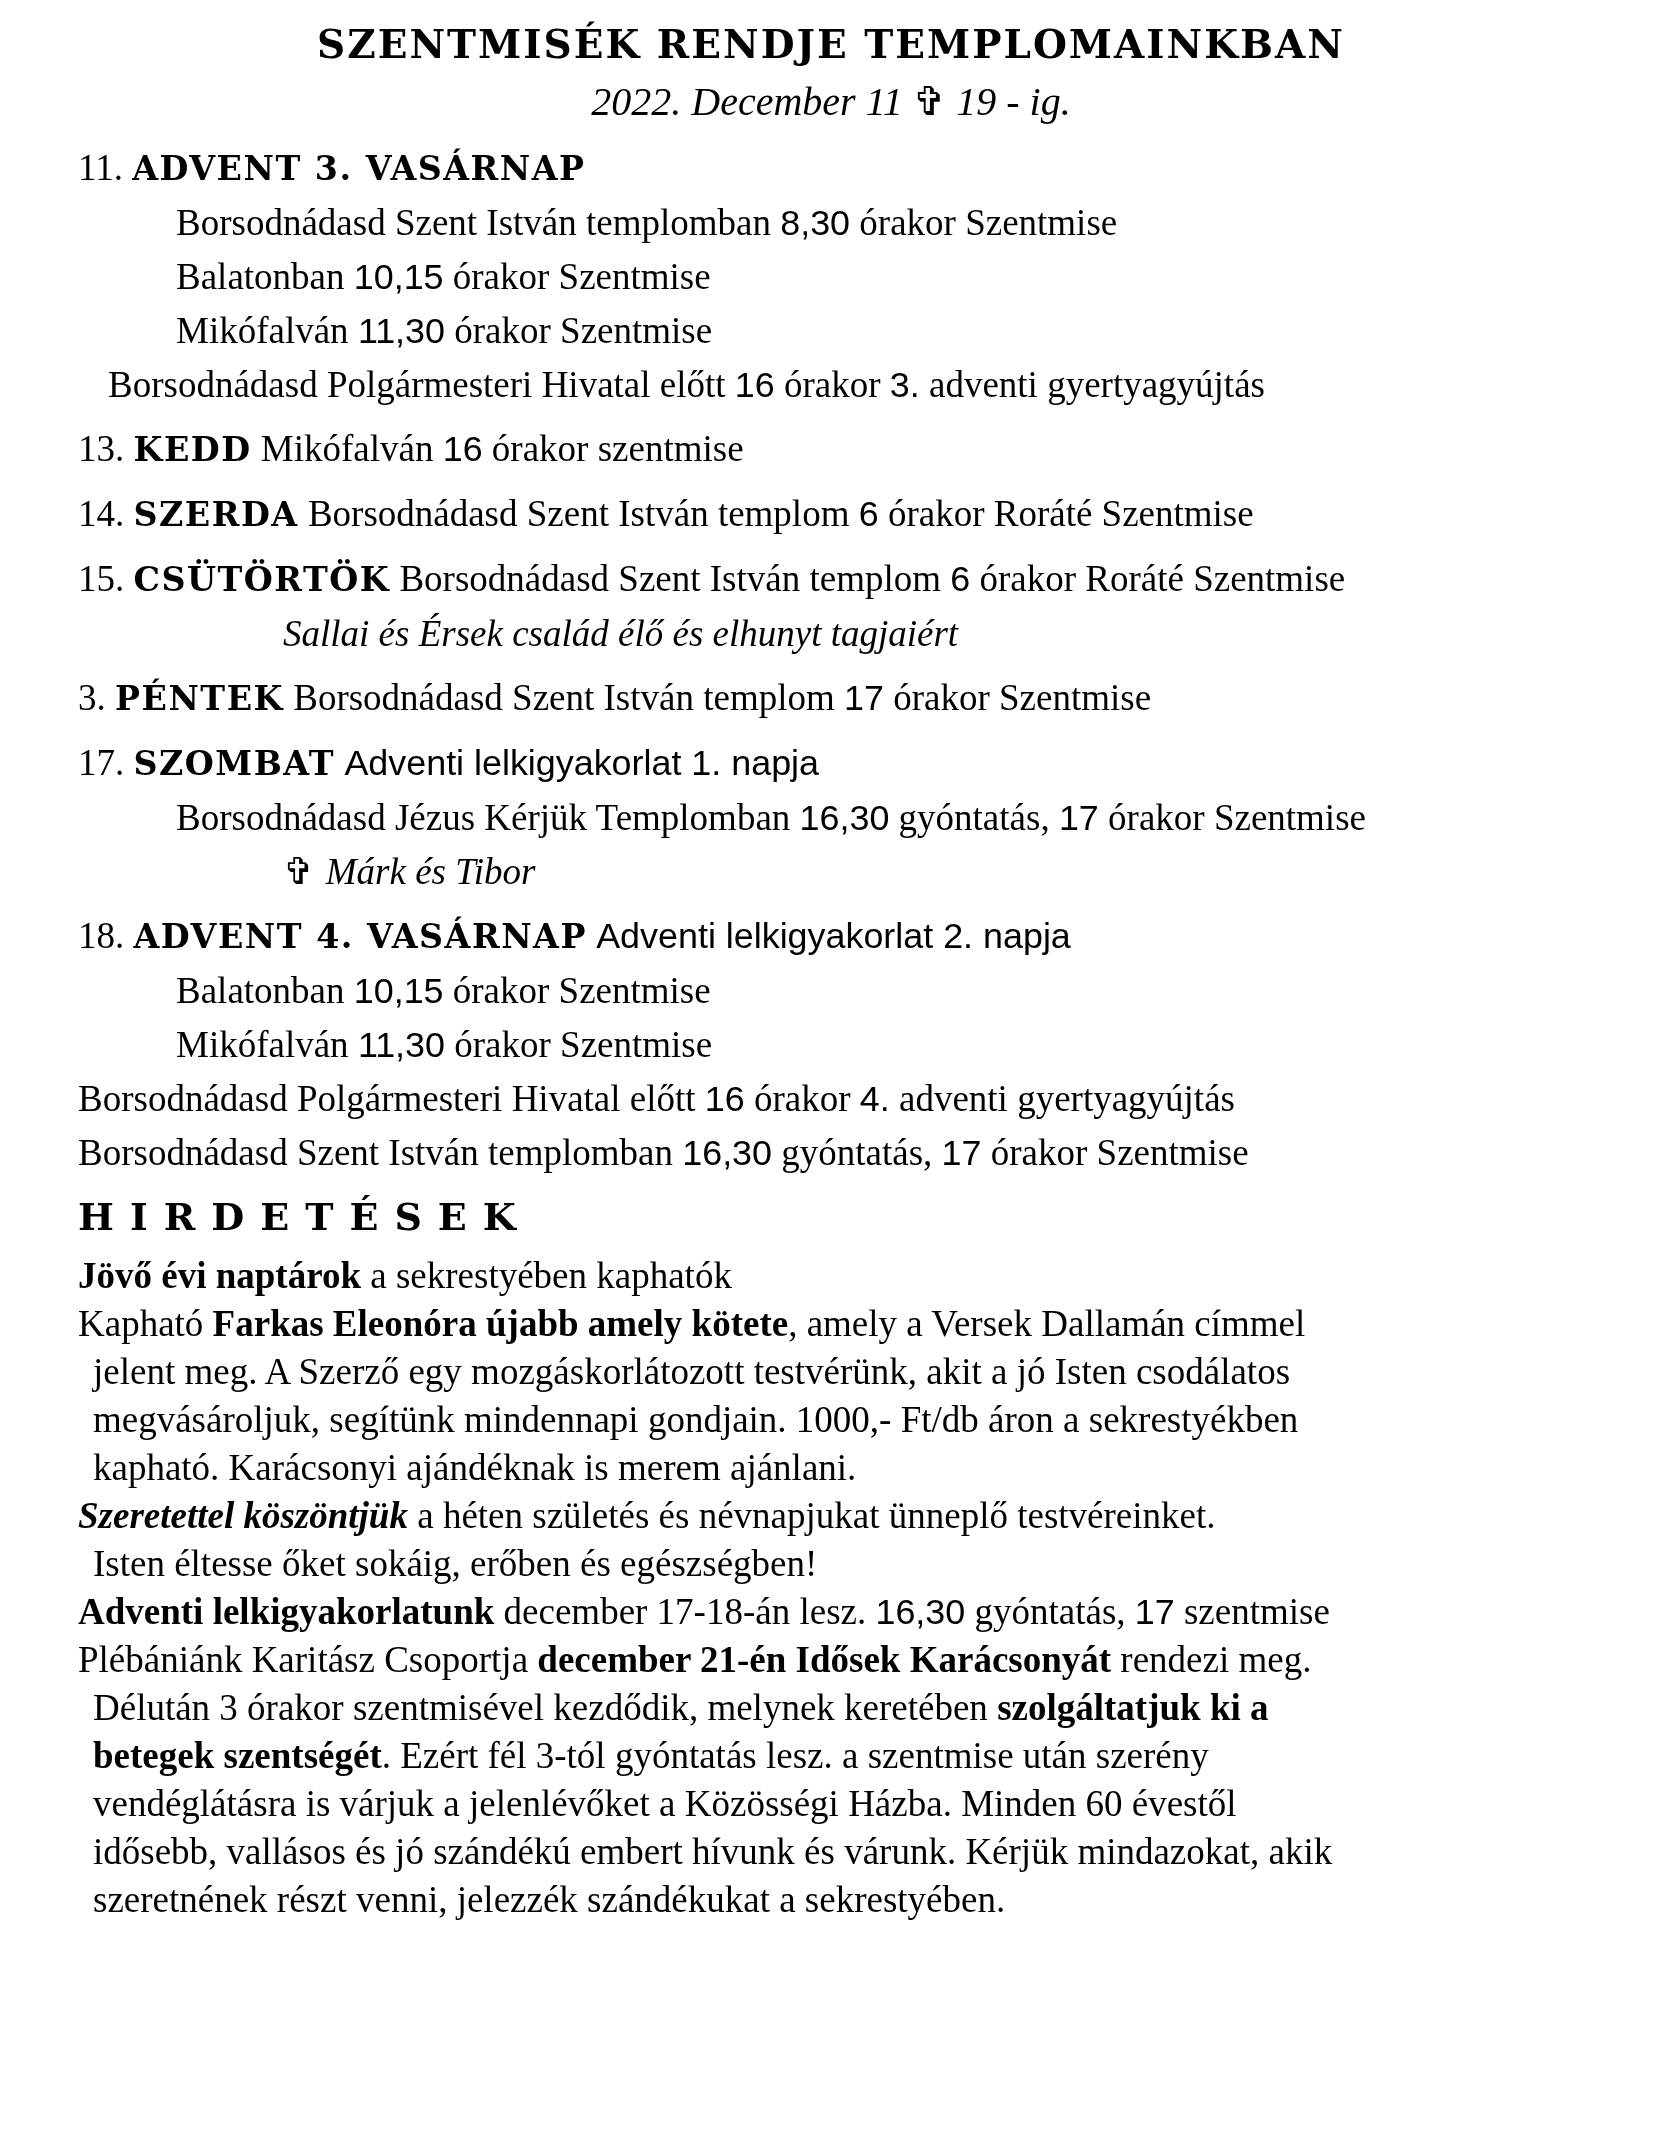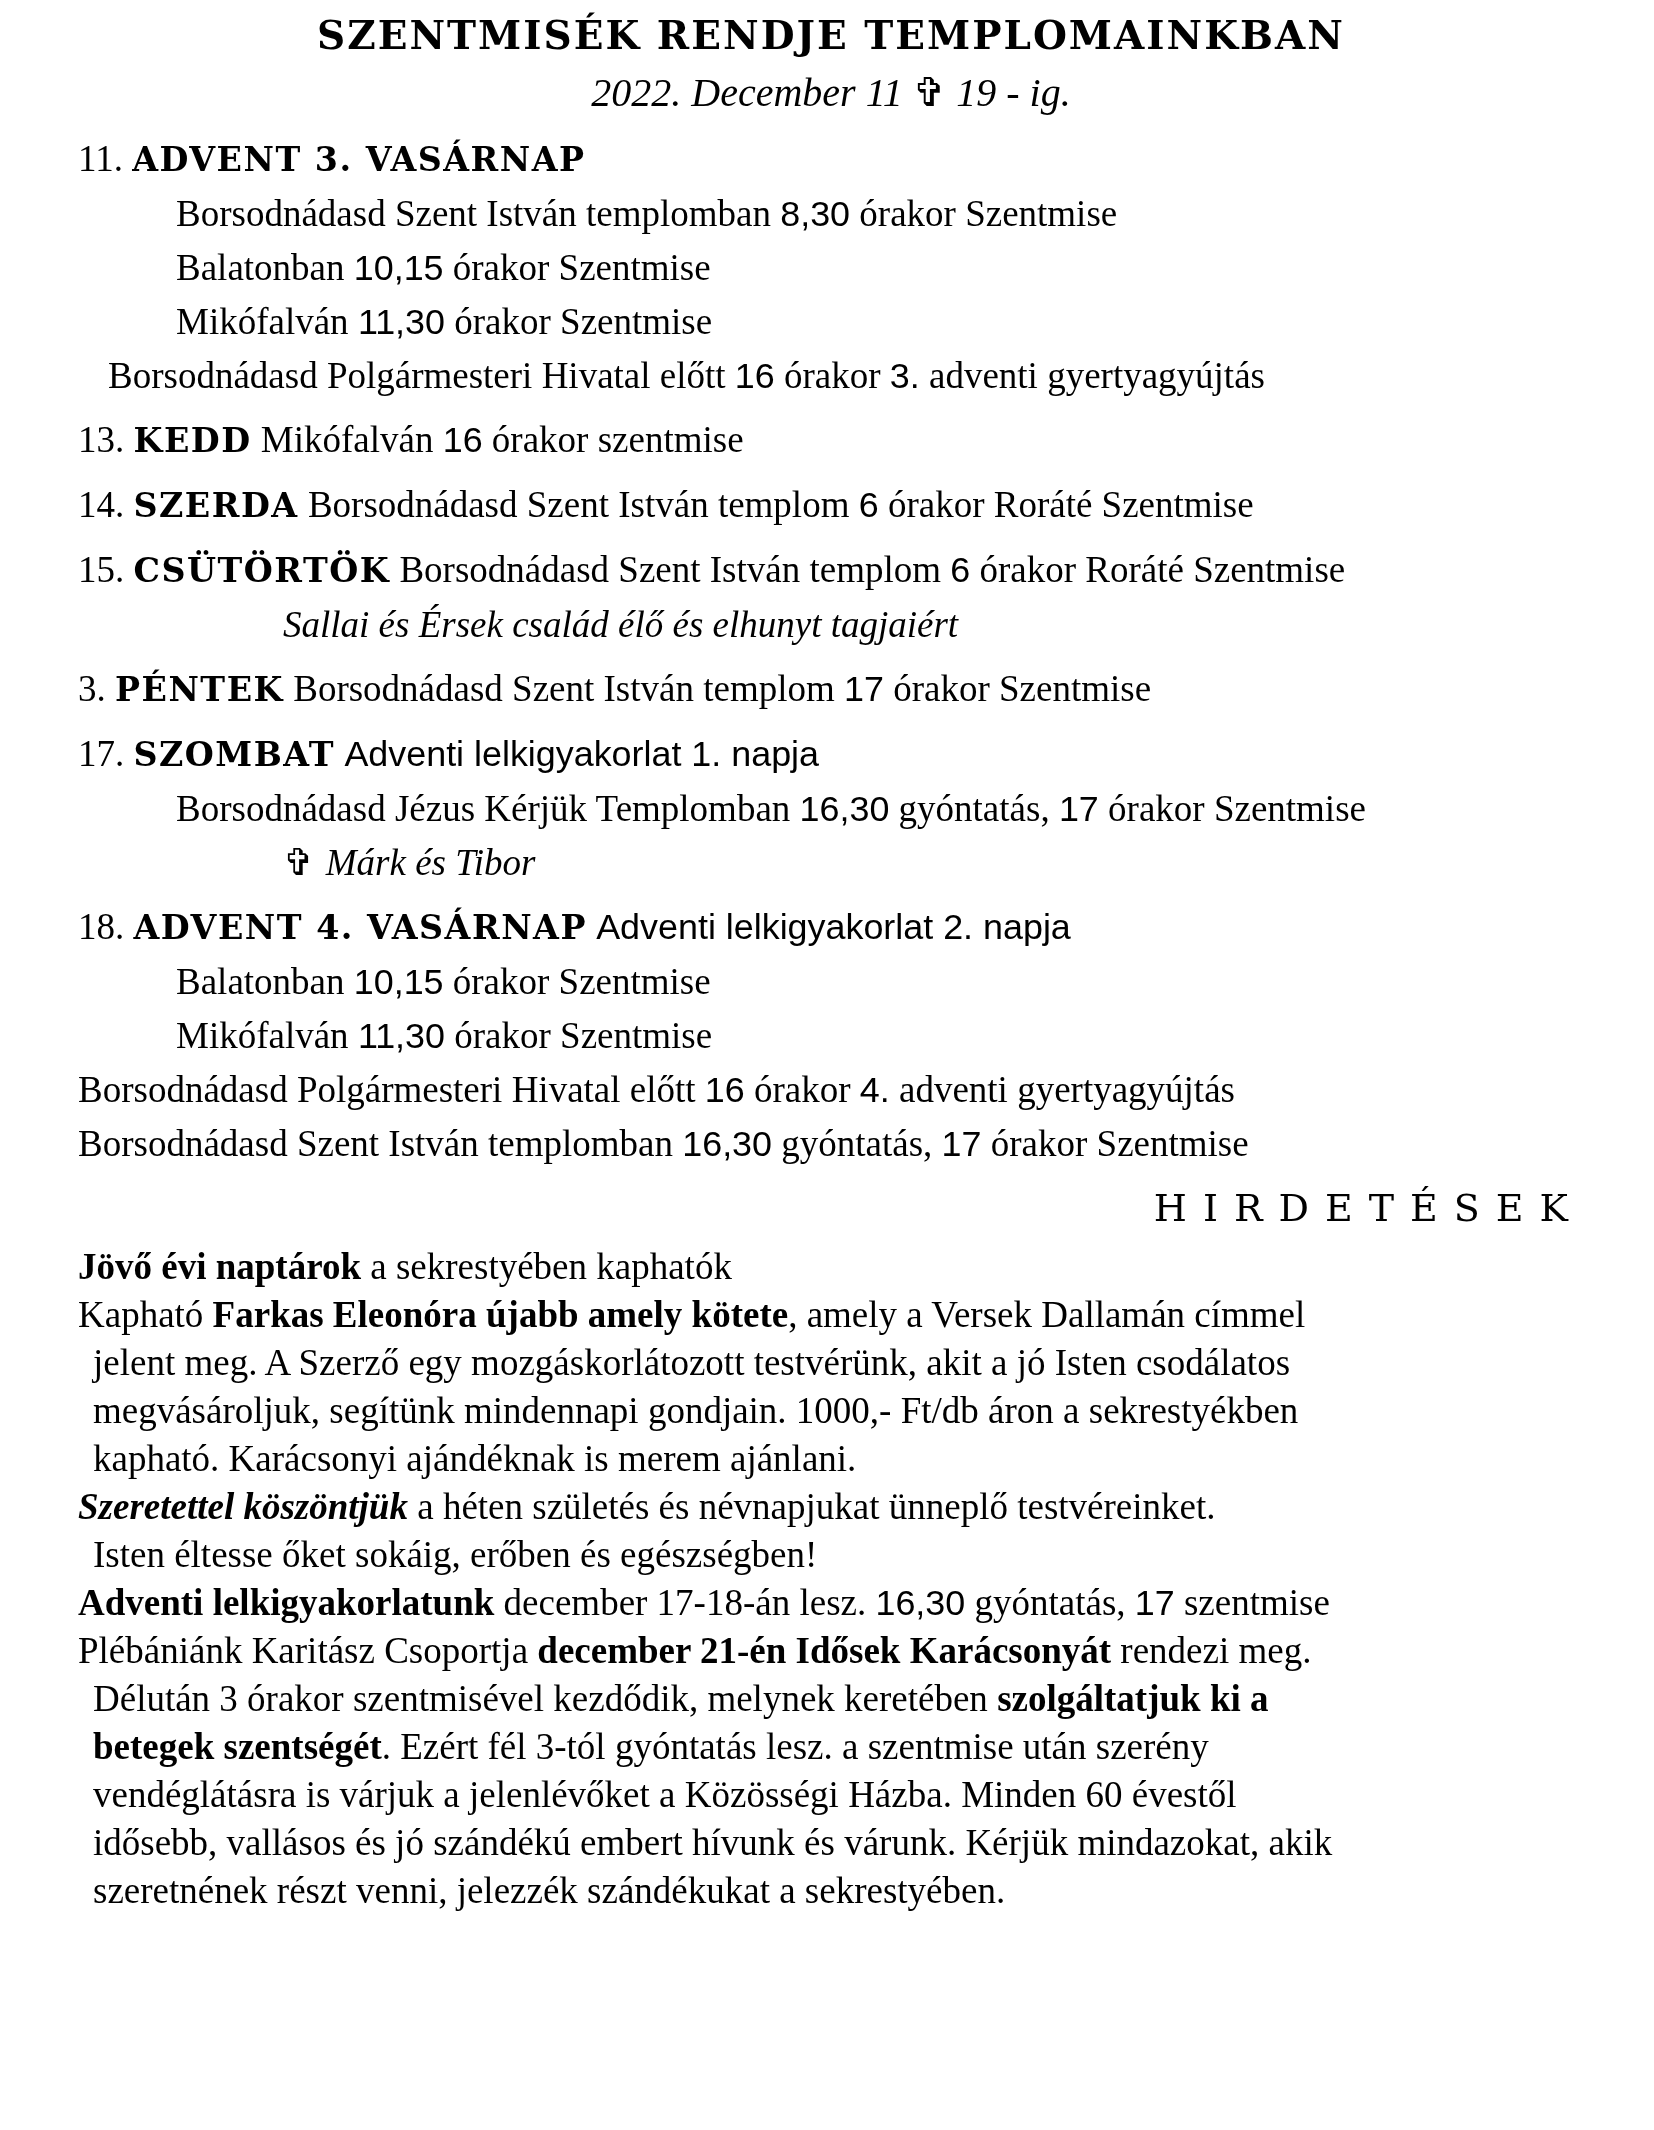--- a/index.html
+++ b/index.html
@@ -1,30 +1,30 @@
 <!DOCTYPE html>
 <html lang="hu"><head>
 <meta charset="utf-8">
 <style>
   html,body{margin:0;padding:0;background:#ffffff;}
   body{width:1654px;height:2130px;overflow:hidden;color:#000;
        font-family:"Liberation Serif",serif;-webkit-font-smoothing:antialiased;}
-  .doc{padding:7px 30px 0 78px;}
+  .doc{padding:16px 30px 0 78px;}
   .line{font-size:37px;line-height:54px;white-space:nowrap;}
   .title{text-align:center;font-family:"DejaVu Serif",serif;font-weight:bold;
          font-size:39px;line-height:56px;letter-spacing:2px;white-space:nowrap;
          margin-right:40px;}
   .subtitle{text-align:center;font-style:italic;font-size:40px;line-height:58px;
          white-space:nowrap;margin-right:40px;}
   .entry{margin-top:10px;}
   .sub{padding-left:98px;}
   .sub-sm{padding-left:30px;}
   .intention{padding-left:205px;}
   .flush{padding-left:0;}
-  .ann-heading{text-align:right;font-family:"DejaVu Serif",serif;font-weight:normal;
+  .ann-heading{text-align:left;font-family:"DejaVu Serif",serif;font-weight:bold;
          font-size:38px;line-height:62px;letter-spacing:16px;margin:6px 40px 4px 0;
          white-space:nowrap;}
   .para,.cont{font-size:37px;line-height:48px;}
   .cont{padding-left:15px;}
   
   .sans{font-family:"Liberation Sans","DejaVu Sans",sans-serif;font-size:0.97em;}
   .num{font-family:"Liberation Serif",serif;}
   .fancy-u{font-family:"DejaVu Serif",serif;font-weight:bold;letter-spacing:1.5px;
            font-size:0.9em;text-underline-offset:5px;}
   .i{font-style:italic;}

